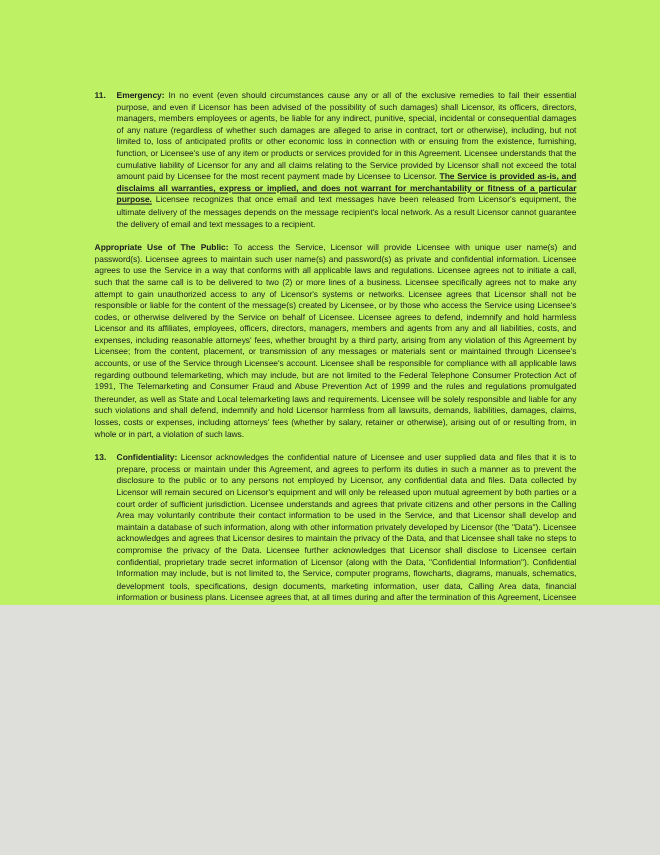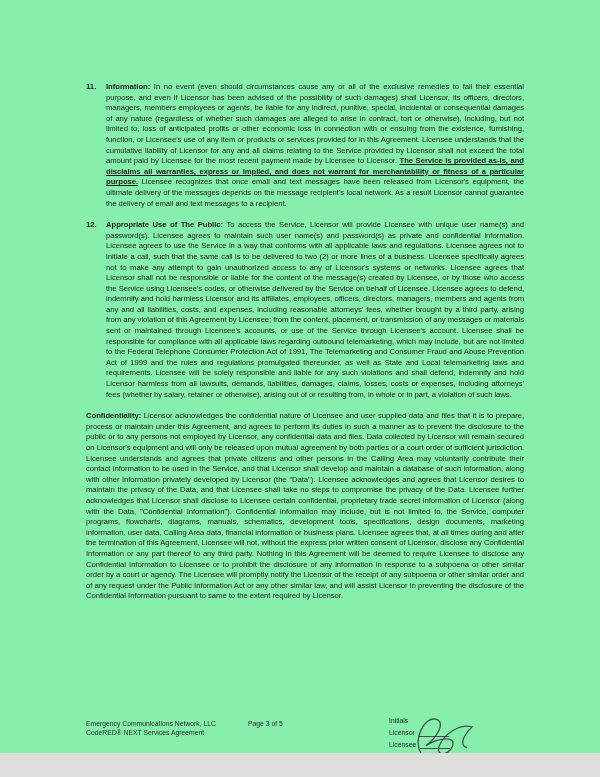--- a/index.html
+++ b/index.html
@@ -1,21 +1,21 @@
 <!DOCTYPE html>
 <html><head>
 <meta charset="utf-8">
 <style>
   html, body { margin: 0; padding: 0; background: #dededa; }
   .page {
     position: relative;
     width: 600px;
-    height: 753px;
+    height: 550px;
     margin: 0 auto;
-    background: #86efac;
+    background: #bef264;
     box-shadow: 0 0 4px rgba(0,0,0,.25);
     font-family: "Liberation Sans", sans-serif;
     color: #1e1e20;
     overflow: hidden;
   }
   .content {
     position: absolute;
     top: 82px;
     left: 86px;
     width: 438px;
@@ -75,36 +75,36 @@
 </head>
 <body>
 
 <div class="page">
 
   <div class="content">
 
     <div class="para">
       <div class="num">11.</div>
       <div class="ptext">
-        <span class="ptitle">Information:</span>
+        <span class="ptitle">Emergency:</span>
         <span>In no event (even should circumstances cause any or all of the exclusive remedies to fail their essential purpose, and even if Licensor has been advised of the possibility of such damages) shall Licensor, its officers, directors, managers, members employees or agents, be liable for any indirect, punitive, special, incidental or consequential damages of any nature (regardless of whether such damages are alleged to arise in contract, tort or otherwise), including, but not limited to, loss of anticipated profits or other economic loss in connection with or ensuing from the existence, furnishing, function, or Licensee's use of any item or products or services provided for in this Agreement. Licensee understands that the cumulative liability of Licensor for any and all claims relating to the Service provided by Licensor shall not exceed the total amount paid by Licensee for the most recent payment made by Licensee to Licensor.</span>
         <span class="emph">The Service is provided as-is, and disclaims all warranties, express or implied, and does not warrant for merchantability or fitness of a particular purpose.</span>
         <span>Licensee recognizes that once email and text messages have been released from Licensor's equipment, the ultimate delivery of the messages depends on the message recipient's local network. As a result Licensor cannot guarantee the delivery of email and text messages to a recipient.</span>
       </div>
     </div>
 
     <div class="para">
-      <div class="num">12.</div>
       <div class="ptext">
         <span class="ptitle">Appropriate Use of The Public:</span>
         <span>To access the Service, Licensor will provide Licensee with unique user name(s) and password(s). Licensee agrees to maintain such user name(s) and password(s) as private and confidential information. Licensee agrees to use the Service in a way that conforms with all applicable laws and regulations. Licensee agrees not to initiate a call, such that the same call is to be delivered to two (2) or more lines of a business. Licensee specifically agrees not to make any attempt to gain unauthorized access to any of Licensor's systems or networks. Licensee agrees that Licensor shall not be responsible or liable for the content of the message(s) created by Licensee, or by those who access the Service using Licensee's codes, or otherwise delivered by the Service on behalf of Licensee. Licensee agrees to defend, indemnify and hold harmless Licensor and its affiliates, employees, officers, directors, managers, members and agents from any and all liabilities, costs, and expenses, including reasonable attorneys' fees, whether brought by a third party, arising from any violation of this Agreement by Licensee; from the content, placement, or transmission of any messages or materials sent or maintained through Licensee's accounts, or use of the Service through Licensee's account. Licensee shall be responsible for compliance with all applicable laws regarding outbound telemarketing, which may include, but are not limited to the Federal Telephone Consumer Protection Act of 1991, The Telemarketing and Consumer Fraud and Abuse Prevention Act of 1999 and the rules and regulations promulgated thereunder, as well as State and Local telemarketing laws and requirements. Licensee will be solely responsible and liable for any such violations and shall defend, indemnify and hold Licensor harmless from all lawsuits, demands, liabilities, damages, claims, losses, costs or expenses, including attorneys' fees (whether by salary, retainer or otherwise), arising out of or resulting from, in whole or in part, a violation of such laws.</span>
       </div>
     </div>
 
     <div class="para">
+      <div class="num">13.</div>
       <div class="ptext">
         <span class="ptitle">Confidentiality:</span>
         <span>Licensor acknowledges the confidential nature of Licensee and user supplied data and files that it is to prepare, process or maintain under this Agreement, and agrees to perform its duties in such a manner as to prevent the disclosure to the public or to any persons not employed by Licensor, any confidential data and files. Data collected by Licensor will remain secured on Licensor's equipment and will only be released upon mutual agreement by both parties or a court order of sufficient jurisdiction. Licensee understands and agrees that private citizens and other persons in the Calling Area may voluntarily contribute their contact information to be used in the Service, and that Licensor shall develop and maintain a database of such information, along with other information privately developed by Licensor (the "Data"). Licensee acknowledges and agrees that Licensor desires to maintain the privacy of the Data, and that Licensee shall take no steps to compromise the privacy of the Data. Licensee further acknowledges that Licensor shall disclose to Licensee certain confidential, proprietary trade secret information of Licensor (along with the Data, "Confidential Information"). Confidential Information may include, but is not limited to, the Service, computer programs, flowcharts, diagrams, manuals, schematics, development tools, specifications, design documents, marketing information, user data, Calling Area data, financial information or business plans. Licensee agrees that, at all times during and after the termination of this Agreement, Licensee will not, without the express prior written consent of Licensor, disclose any Confidential Information or any part thereof to any third party. Nothing in this Agreement will be deemed to require Licensee to disclose any Confidential Information to Licensee or to prohibit the disclosure of any information in response to a subpoena or other similar order by a court or agency. The Licensee will promptly notify the Licensor of the receipt of any subpoena or other similar order and of any request under the Public Information Act or any other similar law, and will assist Licensor in preventing the disclosure of the Confidential Information pursuant to same to the extent required by Licensor.</span>
       </div>
     </div>
 
   </div>
 
   <div class="footer">
 

